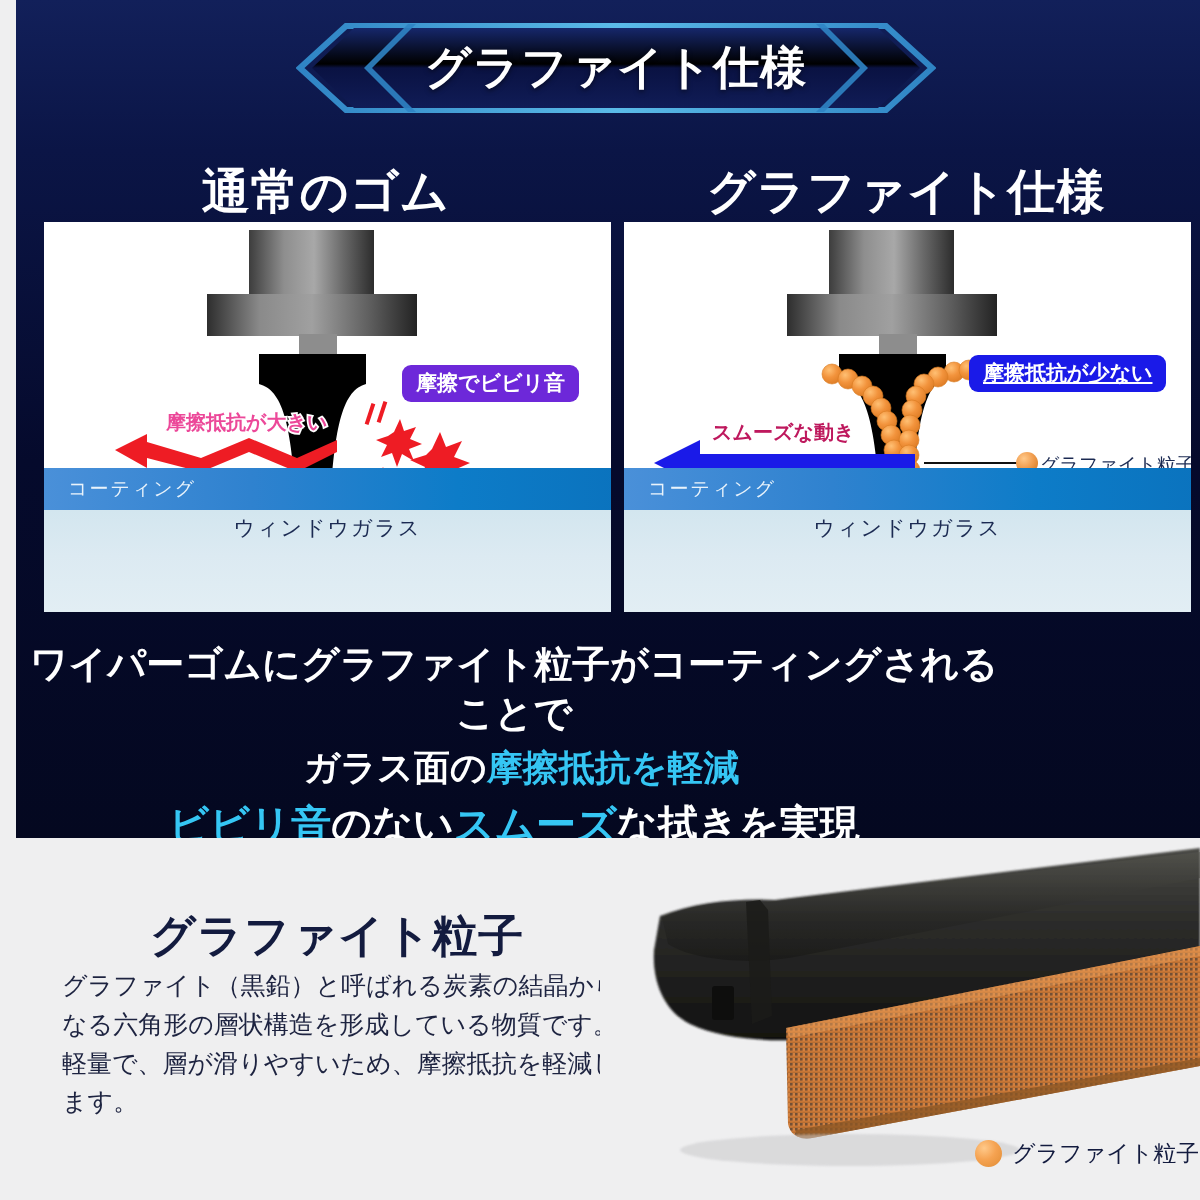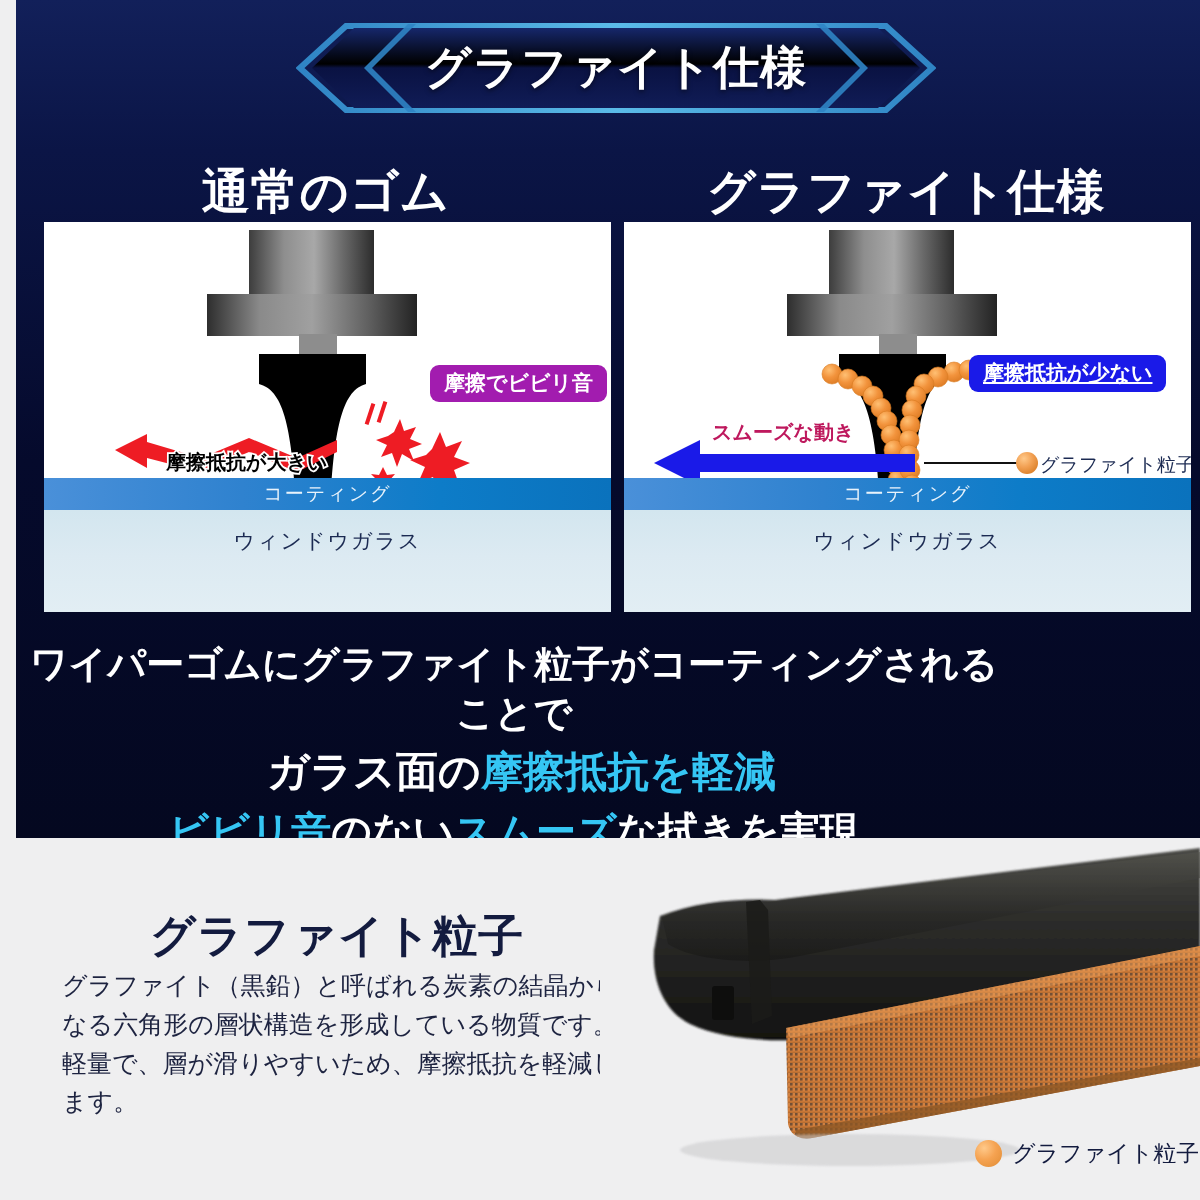--- a/index.html
+++ b/index.html
@@ -36,61 +36,61 @@
 
   
   .panel{
     position:absolute;top:222px;width:567px;height:390px;
     background:#ffffff;overflow:hidden;
   }
   .panel.left{left:28px;}
   .panel.right{left:608px;}
 
   .glass-coat{
-    position:absolute;left:0;bottom:102px;width:100%;height:32px;
+    position:absolute;left:0;bottom:102px;width:100%;height:42px;
     background:linear-gradient(90deg,#4a90d9 0%,#2f82cf 35%,#0d7cc8 70%,#0a72bd 100%);
-    display:flex;align-items:center;justify-content:center;
+    display:flex;align-items:center;padding-left:24px;
   }
   .glass-coat span{color:#e9f3fb;font-size:19px;letter-spacing:2px;}
   .glass-body{
     position:absolute;left:0;bottom:0;width:100%;height:102px;
     background:linear-gradient(180deg,#d3e6ef 0%,#dceaf2 45%,#e2eef4 100%);
-    display:flex;align-items:flex-start;justify-content:center;padding-top:17px;
+    display:flex;align-items:flex-start;justify-content:center;padding-top:4px;
     box-sizing:border-box;
   }
   .glass-body span{color:#1b2a52;font-size:21px;letter-spacing:2px;}
 
   .wiper{position:absolute;top:0;width:100%;height:288px;}
 
   
   .badge{
     position:absolute;border-radius:9px;color:#fff;font-weight:bold;
     font-size:21px;padding:7px 14px 9px;white-space:nowrap;line-height:1;
   }
-  .badge.red{background:#a21caf;margin-left:28px;}
+  .badge.red{background:#6d28d9;}
   .badge.blue{background:#1a1ae8;text-decoration:underline;}
 
   .arrow-label{
     position:absolute;font-weight:bold;font-size:20px;white-space:nowrap;
     line-height:1;
   }
-  .arrow-label.red{color:#000000;-webkit-text-stroke:3.5px #fff;paint-order:stroke fill;margin-top:40px;}
+  .arrow-label.red{color:#ec4899;-webkit-text-stroke:3.5px #fff;paint-order:stroke fill;}
   .arrow-label.blue{color:#be185d;-webkit-text-stroke:3.5px #fff;paint-order:stroke fill;}
 
   .callout-label{
     position:absolute;font-size:19px;color:#1b2a52;white-space:nowrap;
   }
 
   
   .desc{
     position:absolute;left:0;top:640px;width:996px;text-align:center;
     color:#ffffff;font-weight:bold;line-height:1.30;
   }
   .desc .l1{font-size:38px;letter-spacing:0px;}
-  .desc .l2{font-size:42px;margin-top:6px;margin-left:15px;}
+  .desc .l2{font-size:36px;margin-top:6px;margin-left:15px;}
   .desc .l3{font-size:40px;margin-top:6px;text-align:center;}
   .hl{color:#35c6f4;}
 
   
   .bottom-section{
     position:absolute;left:0;top:838px;width:1200px;height:362px;
     background:#efeff0;
   }
   .bottom-heading{
     position:absolute;left:150px;top:68px;

